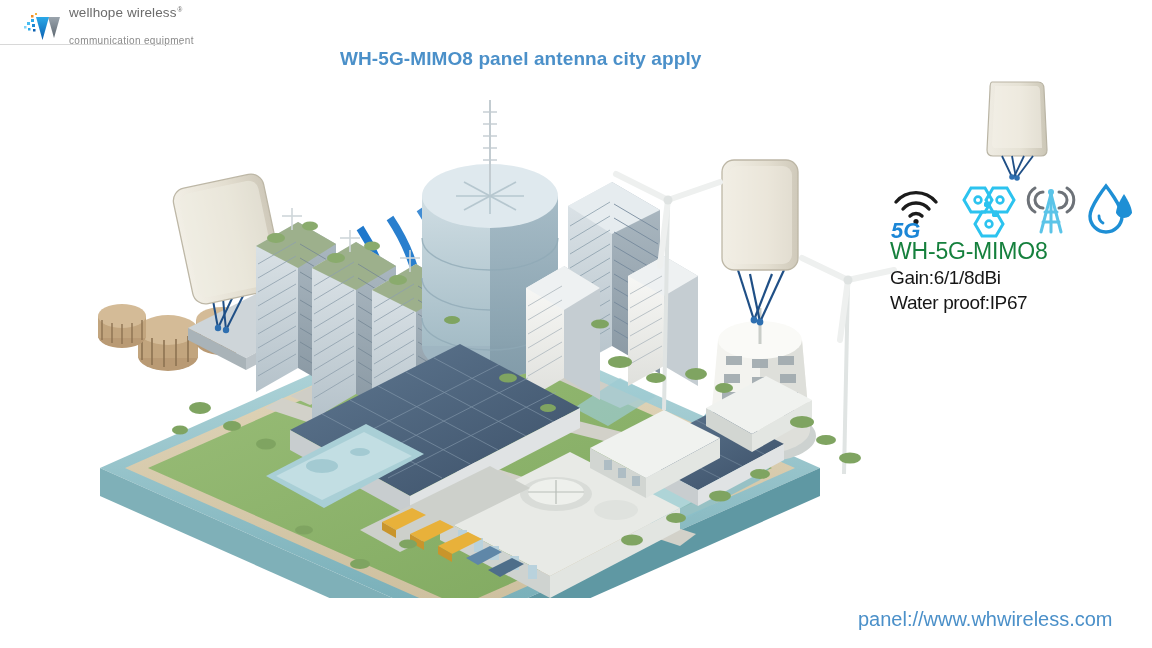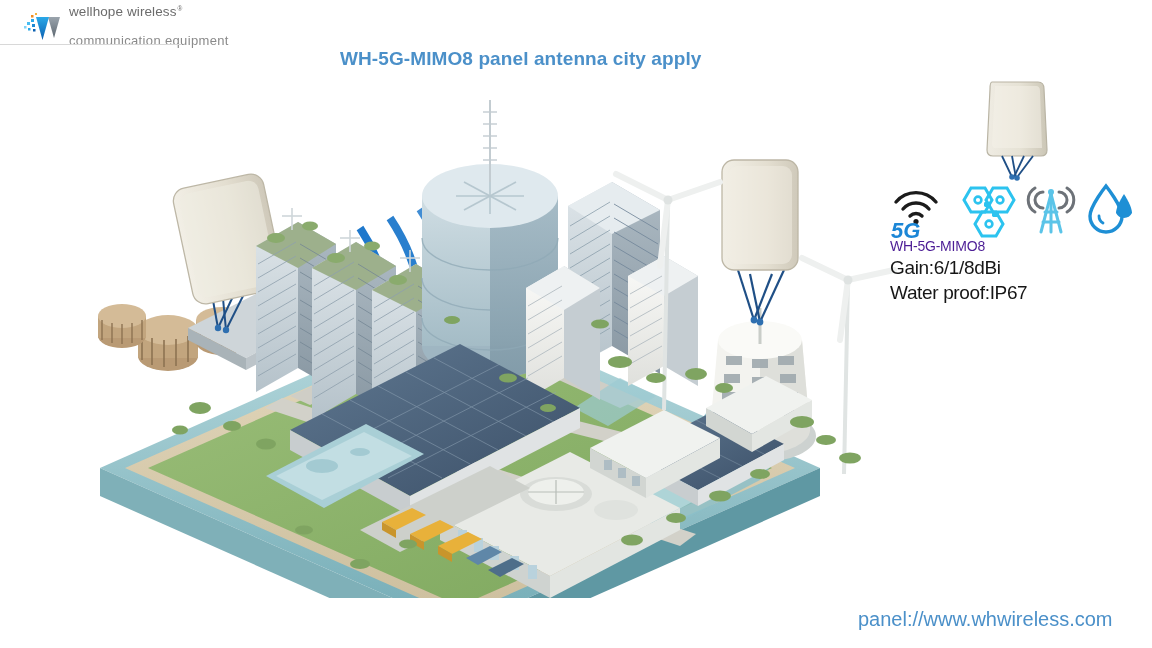--- a/index.html
+++ b/index.html
@@ -22,21 +22,21 @@
   #logo-words { display: flex; flex-direction: column; line-height: 1; }
   #logo-name {
     font-size: 13.5px; color: #6b6b6b; letter-spacing: .1px;
     white-space: nowrap; position: relative;
   }
   #logo-reg {
     font-size: 6.5px; color: #6b6b6b; position: relative;
     top: -5px; left: 1px;
   }
   #logo-tag {
-    font-size: 13px; color: #8a8a8a; letter-spacing: .35px;
+    font-size: 10px; color: #8a8a8a; letter-spacing: .35px;
     margin-top: 16px; white-space: nowrap;
   }
   #logo-rule {
     position: absolute; left: 0; top: 44px; width: 182px;
     height: 1px; background: #d8d8d8;
   }
 
   
   #page-title {
     position: absolute; left: 340px; top: 48px;
@@ -60,21 +60,21 @@
   }
   .feat-icon { position: absolute; top: 0; }
   #icon-5g    { left: 0px;   width: 58px; }
   #icon-iot   { left: 68px;  width: 62px; }
   #icon-tower { left: 134px; width: 58px; }
   #icon-water { left: 198px; width: 50px; }
 
   
   #spec-block { position: absolute; left: 890px; top: 238px; width: 262px; }
   #spec-model {
-    font-size: 14px; color: #4c1d95; line-height: 1.18;
+    font-size: 23px; color: #15803d; line-height: 1.18;
     white-space: nowrap; letter-spacing: -.2px;
   }
   .spec-line {
     font-size: 19px; color: #161616; line-height: 1.32;
     white-space: nowrap; letter-spacing: -.35px;
   }
 
   
   #city-scene { position: absolute; left: 60px; top: 78px; width: 860px; height: 520px; }
 </style>

